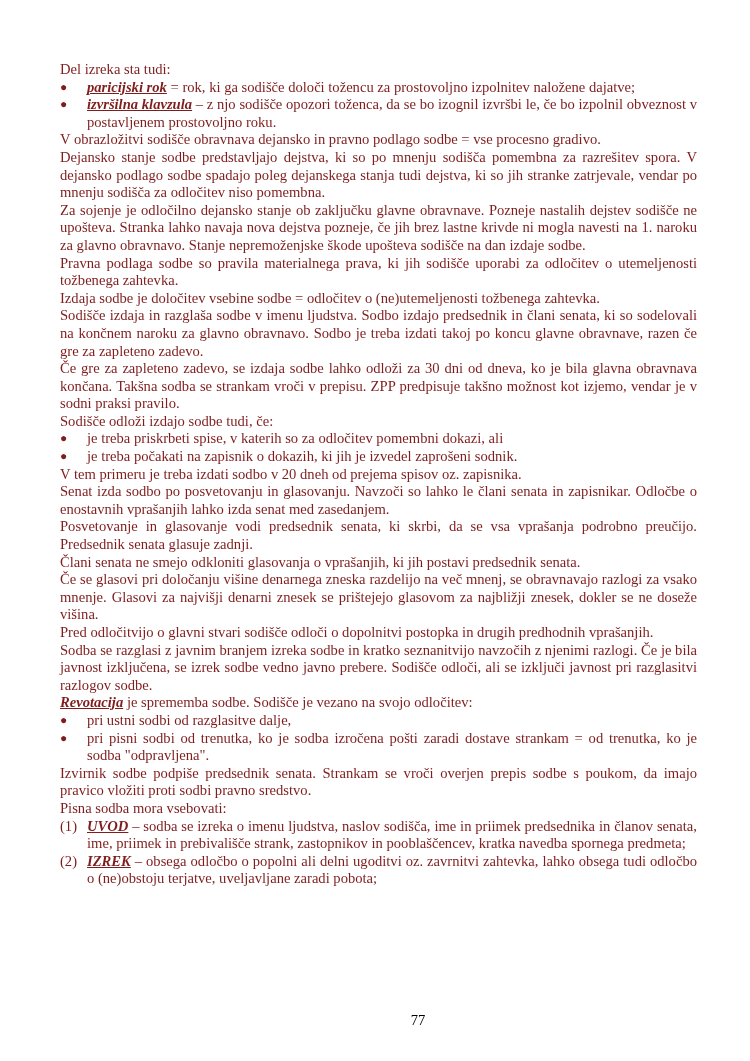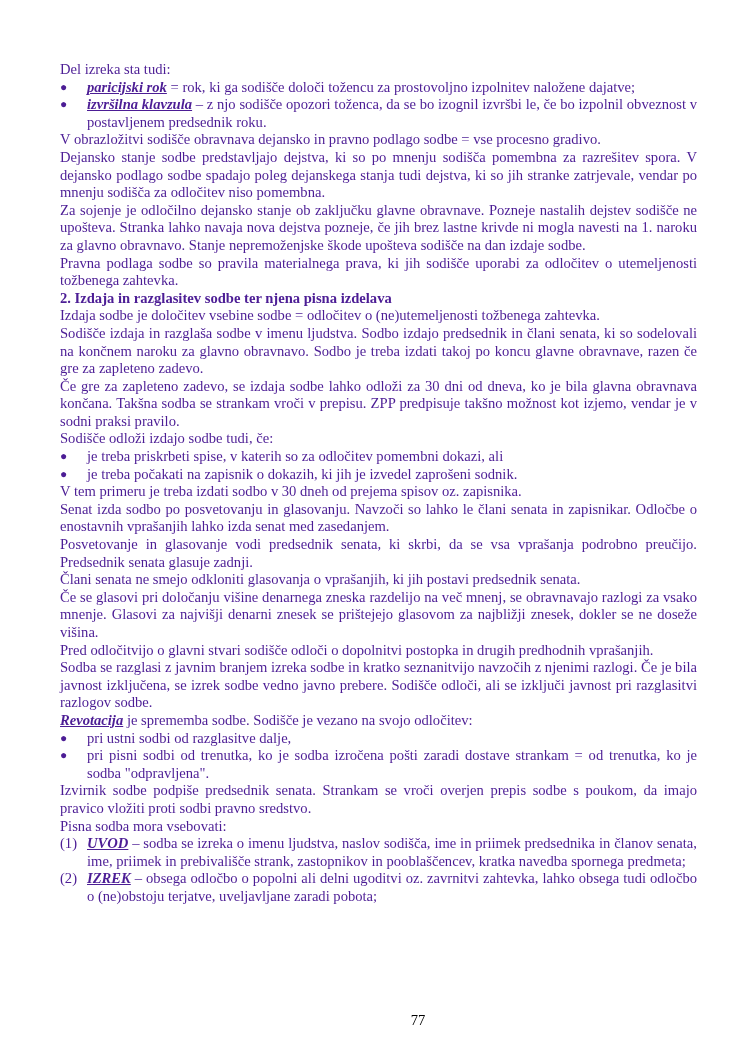--- a/index.html
+++ b/index.html
@@ -1,20 +1,20 @@
 <!DOCTYPE html>
 <html><head>
 <meta charset="utf-8">
 <style>
   html, body { margin: 0; padding: 0; background: #ffffff; }
   body { width: 750px; height: 1061px; position: relative; overflow: hidden; }
   .page {
     position: absolute; left: 60px; top: 61px; width: 637px;
     font-family: "Liberation Serif", serif; font-size: 14.6px; line-height: 17.6px;
-    color: #4c1d95; text-align: justify;
+    color: #7f1d1d; text-align: justify;
   }
   .p { margin: 0; }
   .h { font-weight: bold; margin: 0; }
   .it-u { font-style: italic; text-decoration: underline; font-weight: bold; }
   .bi-u { font-style: italic; font-weight: bold; text-decoration: underline; }
   ul.bl { list-style: none; margin: 0; padding: 0; }
   ul.bl li { position: relative; padding-left: 27px; }
   ul.bl li .bullet { position: absolute; left: 0; top: 0; font-size: 12px; }
   ol.nl { list-style: none; margin: 0; padding: 0; }
   ol.nl li { position: relative; padding-left: 27px; }
@@ -25,41 +25,40 @@
   }
 </style>
 </head>
 <body>
 
 <div class="page">
   <p class="p">Del izreka sta tudi:</p>
 
   <ul class="bl">
     <li><span class="bullet">●</span><span class="it-u">paricijski rok</span><span> = rok, ki ga sodišče določi tožencu za prostovoljno izpolnitev naložene dajatve;</span></li>
-    <li><span class="bullet">●</span><span class="it-u">izvršilna klavzula</span><span> – z njo sodišče opozori toženca, da se bo izognil izvršbi le, če bo izpolnil obveznost v postavljenem predsednik roku.</span></li>
+    <li><span class="bullet">●</span><span class="it-u">izvršilna klavzula</span><span> – z njo sodišče opozori toženca, da se bo izognil izvršbi le, če bo izpolnil obveznost v postavljenem prostovoljno roku.</span></li>
   </ul>
 
   <p class="p">V obrazložitvi sodišče obravnava dejansko in pravno podlago sodbe = vse procesno gradivo.</p>
   <p class="p">Dejansko stanje sodbe predstavljajo dejstva, ki so po mnenju sodišča pomembna za razrešitev spora. V dejansko podlago sodbe spadajo poleg dejanskega stanja tudi dejstva, ki so jih stranke zatrjevale, vendar po mnenju sodišča za odločitev niso pomembna.</p>
   <p class="p">Za sojenje je odločilno dejansko stanje ob zaključku glavne obravnave. Pozneje nastalih dejstev sodišče ne upošteva. Stranka lahko navaja nova dejstva pozneje, če jih brez lastne krivde ni mogla navesti na 1. naroku za glavno obravnavo. Stanje nepremoženjske škode upošteva sodišče na dan izdaje sodbe.</p>
   <p class="p">Pravna podlaga sodbe so pravila materialnega prava, ki jih sodišče uporabi za odločitev o utemeljenosti tožbenega zahtevka.</p>
 
-  <p class="h">2. Izdaja in razglasitev sodbe ter njena pisna izdelava</p>
 
   <p class="p">Izdaja sodbe je določitev vsebine sodbe = odločitev o (ne)utemeljenosti tožbenega zahtevka.</p>
   <p class="p">Sodišče izdaja in razglaša sodbe v imenu ljudstva. Sodbo izdajo predsednik in člani senata, ki so sodelovali na končnem naroku za glavno obravnavo. Sodbo je treba izdati takoj po koncu glavne obravnave, razen če gre za zapleteno zadevo.</p>
   <p class="p">Če gre za zapleteno zadevo, se izdaja sodbe lahko odloži za 30 dni od dneva, ko je bila glavna obravnava končana. Takšna sodba se strankam vroči v prepisu. ZPP predpisuje takšno možnost kot izjemo, vendar je v sodni praksi pravilo.</p>
   <p class="p">Sodišče odloži izdajo sodbe tudi, če:</p>
 
   <ul class="bl">
     <li><span class="bullet">●</span><span>je treba priskrbeti spise, v katerih so za odločitev pomembni dokazi, ali</span></li>
     <li><span class="bullet">●</span><span>je treba počakati na zapisnik o dokazih, ki jih je izvedel zaprošeni sodnik.</span></li>
   </ul>
 
-  <p class="p">V tem primeru je treba izdati sodbo v 30 dneh od prejema spisov oz. zapisnika.</p>
+  <p class="p">V tem primeru je treba izdati sodbo v 20 dneh od prejema spisov oz. zapisnika.</p>
   <p class="p">Senat izda sodbo po posvetovanju in glasovanju. Navzoči so lahko le člani senata in zapisnikar. Odločbe o enostavnih vprašanjih lahko izda senat med zasedanjem.</p>
   <p class="p">Posvetovanje in glasovanje vodi predsednik senata, ki skrbi, da se vsa vprašanja podrobno preučijo. Predsednik senata glasuje zadnji.</p>
   <p class="p">Člani senata ne smejo odkloniti glasovanja o vprašanjih, ki jih postavi predsednik senata.</p>
   <p class="p">Če se glasovi pri določanju višine denarnega zneska razdelijo na več mnenj, se obravnavajo razlogi za vsako mnenje. Glasovi za najvišji denarni znesek se prištejejo glasovom za najbližji znesek, dokler se ne doseže višina.</p>
   <p class="p">Pred odločitvijo o glavni stvari sodišče odloči o dopolnitvi postopka in drugih predhodnih vprašanjih.</p>
   <p class="p">Sodba se razglasi z javnim branjem izreka sodbe in kratko seznanitvijo navzočih z njenimi razlogi. Če je bila javnost izključena, se izrek sodbe vedno javno prebere. Sodišče odloči, ali se izključi javnost pri razglasitvi razlogov sodbe.</p>
 
   <p class="p"><span class="it-u">Revotacija</span><span> je sprememba sodbe. Sodišče je vezano na svojo odločitev:</span></p>
 
   <ul class="bl">

